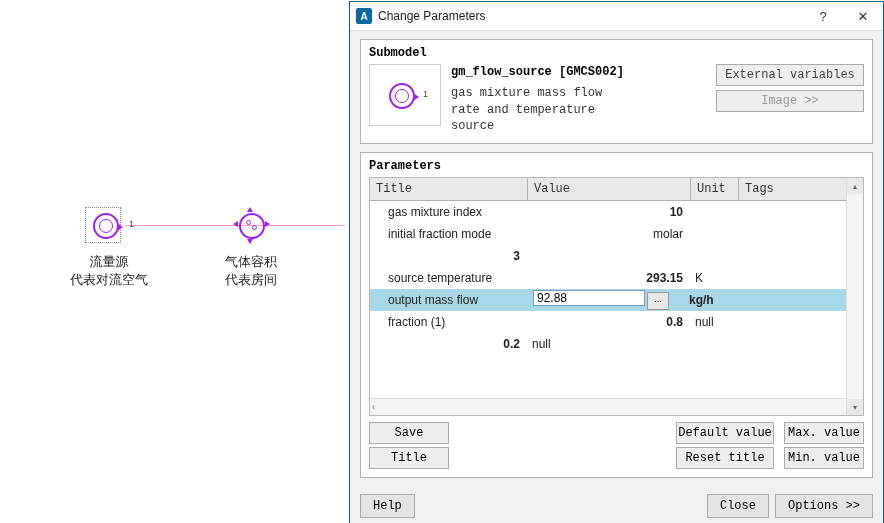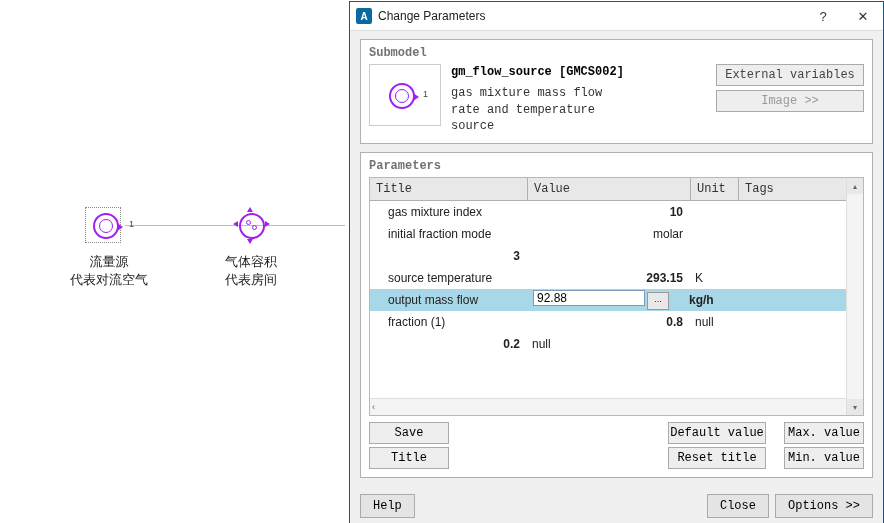--- a/index.html
+++ b/index.html
@@ -81,21 +81,21 @@
   .titlebar {
     height:28px;background:#fff;border-bottom:1px solid #ddd;
     display:flex;align-items:center;padding-left:6px;
   }
   .title-icon{width:16px;height:16px;background:#0a6aa0;border-radius:2px;display:flex;align-items:center;justify-content:center;color:#fff;font-size:10px;font-weight:bold}
   .titlebar-title{margin-left:6px;font-size:12px;color:#222;flex:1}
   .titlebar-btn{width:40px;height:28px;display:flex;align-items:center;justify-content:center;font-size:13px;color:#333;cursor:default}
 
   .content{padding:8px 10px}
   .groupbox{border:1px solid #b0b0b0;background:#fff;margin-bottom:8px;padding:6px 8px 8px;position:relative}
-  .grouplabel{color:#737373;font-family:"Courier New",monospace;font-weight:bold;font-size:12px;margin-bottom:4px}
+  .grouplabel{color:#000000;font-family:"Courier New",monospace;font-weight:bold;font-size:12px;margin-bottom:4px}
   .submodel-body{display:flex;align-items:flex-start;gap:10px}
   .thumb{width:70px;height:60px;border:1px solid #ccc;display:flex;align-items:center;justify-content:center;position:relative}
   .thumb .purple-circle{position:relative;left:0;top:0}
   .thumb .arrow-out{position:absolute;left:44px;top:28px}
   .submodel-text{flex:1;font-family:"Courier New",monospace;font-size:12px;line-height:1.4}
   .submodel-title{font-weight:bold;margin-bottom:4px}
   .submodel-desc{color:#333}
   .submodel-btns{display:flex;flex-direction:column;gap:4px}
   .btn{background:#eee;border:1px solid #aaa;padding:3px 8px;font-family:"Courier New",monospace;font-size:12px;min-width:130px;text-align:center;color:#444}
   .btn.disabled{color:#999}
@@ -115,21 +115,21 @@
   .value-input{width:112px;height:16px;border:1px solid #7a9ac0;background:#fff;font-size:12px;padding:0 3px;box-sizing:border-box}
   .value-btn{width:20px;height:16px;border:1px solid #999;background:#e8e8e8;font-size:9px;line-height:12px;text-align:center;display:inline-block;margin-left:2px}
   .tr.selected .td.unit{font-weight:bold}
   .tbl-scrollbar{position:absolute;right:0;top:0;width:16px;height:100%;background:#f4f4f4;border-left:1px solid #ddd}
   .tbl-scrollbar .up,.tbl-scrollbar .down{height:16px;background:#e8e8e8;display:flex;align-items:center;justify-content:center;font-size:8px;color:#666}
   .tbl-scrollbar .down{position:absolute;bottom:0;width:100%}
   .hscroll{height:16px;background:#f4f4f4;border-top:1px solid #ddd;display:flex;align-items:center;justify-content:space-between;padding:0 2px;font-size:9px;color:#666}
 
   .param-btns{display:flex;justify-content:space-between;font-family:"Courier New",monospace}
   .param-btns .left,.param-btns .right{display:flex;flex-direction:column;gap:3px}
-  .param-btns .right .row{display:flex;gap:18px}
+  .param-btns .right .row{display:flex;gap:10px}
   .sbtn{border:1px solid #aaa;background:#eee;width:78px;text-align:center;padding:3px 0;font-size:12px}
   .sbtn.wide{width:96px}
 
   .footer{display:flex;justify-content:space-between;padding:0 10px 8px;font-family:"Courier New",monospace}
   .footer .right{display:flex;gap:6px}
   .fbtn{border:1px solid #aaa;background:#e4e4e4;padding:4px 12px;font-size:12px}
 </style>
 </head>
 <body>
 

